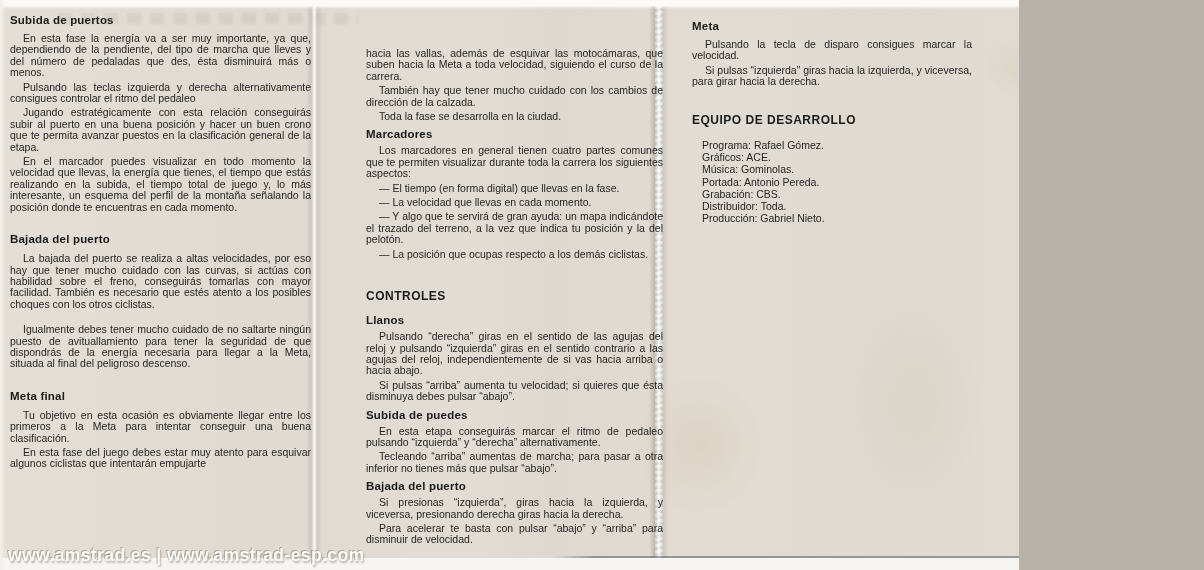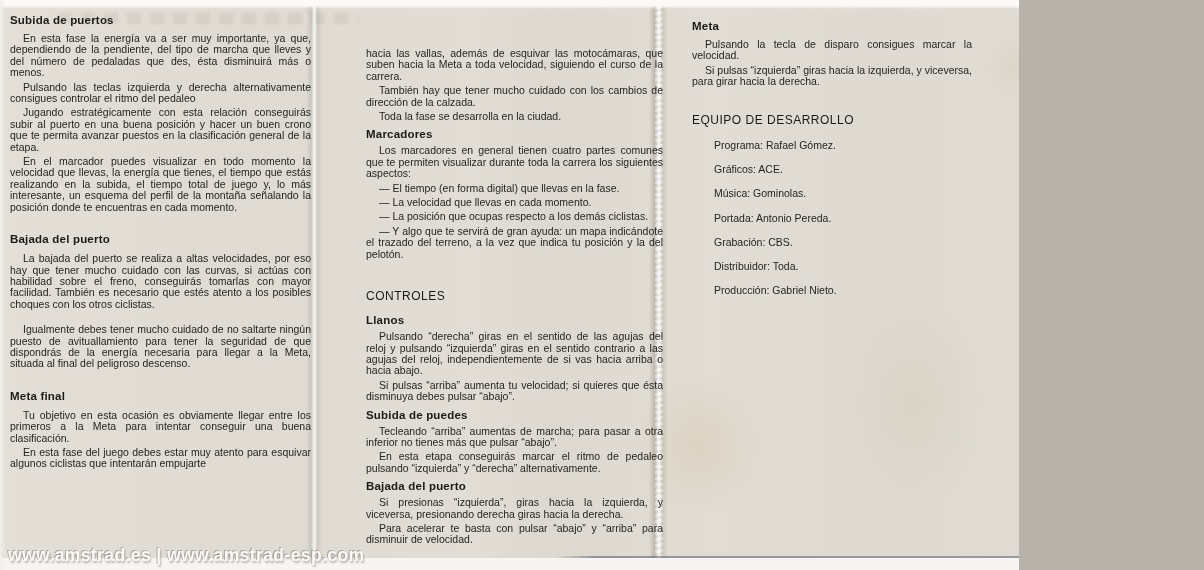--- a/index.html
+++ b/index.html
@@ -51,27 +51,27 @@
     background:repeating-linear-gradient(90deg, rgba(140,135,124,.12) 0 14px, rgba(140,135,124,0) 14px 23px); }
 
   
   .col { position:absolute; color:#262522; font-size:10.5px; line-height:11.4px; }
   .col p { text-align:justify; text-indent:13px; margin:0 0 3px; }
   .col p.cont { text-indent:0; }
   .col h3 { font-size:11.5px; line-height:12px; font-weight:bold; color:#1b1b18; margin:0 0 7px; letter-spacing:.2px; }
   .h3-gap { margin-top:20px !important; margin-bottom:8px !important; }
   .h3-sub { margin:6px 0 5px !important; }
   .p-gap  { margin-top:14px !important; }
-  .caps { font-size:12px; line-height:13px; font-weight:normal; letter-spacing:.5px; color:#1b1b18; margin:26px 0 12px; }
+  .caps { font-size:12px; line-height:13px; font-weight:bold; letter-spacing:.5px; color:#1b1b18; margin:26px 0 12px; }
   .caps-controles { margin-top:30px; margin-bottom:11px; }
   .col1 { left:10px;  top:14px; width:301px; }
   .col2 { left:366px; top:16px; width:297px;margin-top:32px; }
   .col3 { left:692px; top:20px; width:280px; }
   .credits { margin-left:10px; line-height:12.3px; }
-  .credits p { text-align:left; text-indent:0; margin:12px; }
+  .credits p { text-align:left; text-indent:0; margin:0; }
 
   
   .watermark { position:absolute; left:8px; top:545px; font-weight:bold; font-size:17.5px; letter-spacing:.4px;
     color:#fbfaf6; text-shadow:-1px -1px 0 rgba(118,115,108,.5), 1px 2px 2px rgba(108,105,97,.45); }
 
   
   .iris { position:absolute; left:1154px; top:505px; width:42px; height:32px;
     transform:skewX(-14deg); border:2px solid #2b2b28; background:rgba(238,233,224,.25);
     display:flex; justify-content:center; align-items:flex-start; padding-top:1px; overflow:visible; }
   .iris-text { font-weight:bold; font-size:14px; line-height:15px; color:#232320; letter-spacing:0; }
@@ -112,29 +112,29 @@
   </div>
 
   <div class="col col2">
     <p class="cont">hacia las vallas, además de esquivar las motocámaras, que suben hacia la Meta a toda velocidad, siguiendo el curso de la carrera.</p>
     <p>También hay que tener mucho cuidado con los cambios de dirección de la calzada.</p>
     <p>Toda la fase se desarrolla en la ciudad.</p>
     <h3 class="h3-sub">Marcadores</h3>
     <p>Los marcadores en general tienen cuatro partes comunes que te permiten visualizar durante toda la carrera los siguientes aspectos:</p>
     <p>— El tiempo (en forma digital) que llevas en la fase.</p>
     <p>— La velocidad que llevas en cada momento.</p>
+    <p>— Y algo que te servirá de gran ayuda: un mapa indicándote el trazado del terreno, a la vez que indica tu posición y la del pelotón.</p>
     <p>— La posición que ocupas respecto a los demás ciclistas.</p>
-    <p>— Y algo que te servirá de gran ayuda: un mapa indicándote el trazado del terreno, a la vez que indica tu posición y la del pelotón.</p>
     <h2 class="caps caps-controles">CONTROLES</h2>
     <h3 class="h3-sub">Llanos</h3>
     <p>Pulsando “derecha” giras en el sentido de las agujas del reloj y pulsando “izquierda” giras en el sentido contrario a las agujas del reloj, independientemente de si vas hacia arriba o hacia abajo.</p>
     <p>Si pulsas “arriba” aumenta tu velocidad; si quieres que ésta disminuya debes pulsar “abajo”.</p>
     <h3 class="h3-sub">Subida de puedes</h3>
+    <p>En esta etapa conseguirás marcar el ritmo de pedaleo pulsando “izquierda” y “derecha” alternativamente.</p>
     <p>Tecleando “arriba” aumentas de marcha; para pasar a otra inferior no tienes más que pulsar “abajo”.</p>
-    <p>En esta etapa conseguirás marcar el ritmo de pedaleo pulsando “izquierda” y “derecha” alternativamente.</p>
     <h3 class="h3-sub">Bajada del puerto</h3>
     <p>Si presionas “izquierda”, giras hacia la izquierda, y viceversa, presionando derecha giras hacia la derecha.</p>
     <p>Para acelerar te basta con pulsar “abajo” y “arriba” para disminuir de velocidad.</p>
   </div>
 
   <div class="col col3">
     <h3>Meta</h3>
     <p>Pulsando la tecla de disparo consigues marcar la velocidad.</p>
     <p>Si pulsas “izquierda” giras hacia la izquierda, y viceversa, para girar hacia la derecha.</p>
     <h2 class="caps">EQUIPO DE DESARROLLO</h2>

